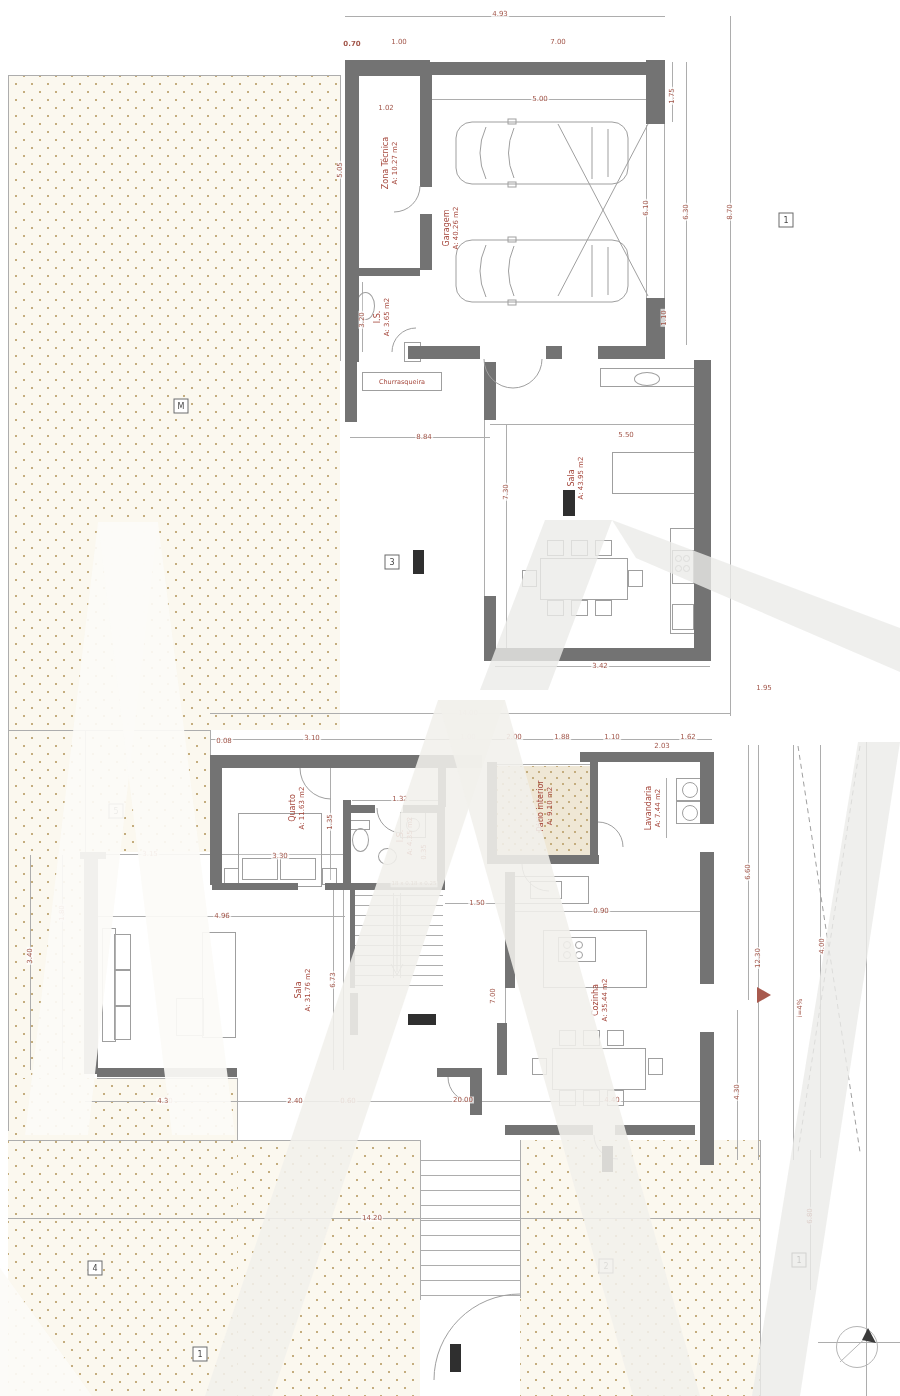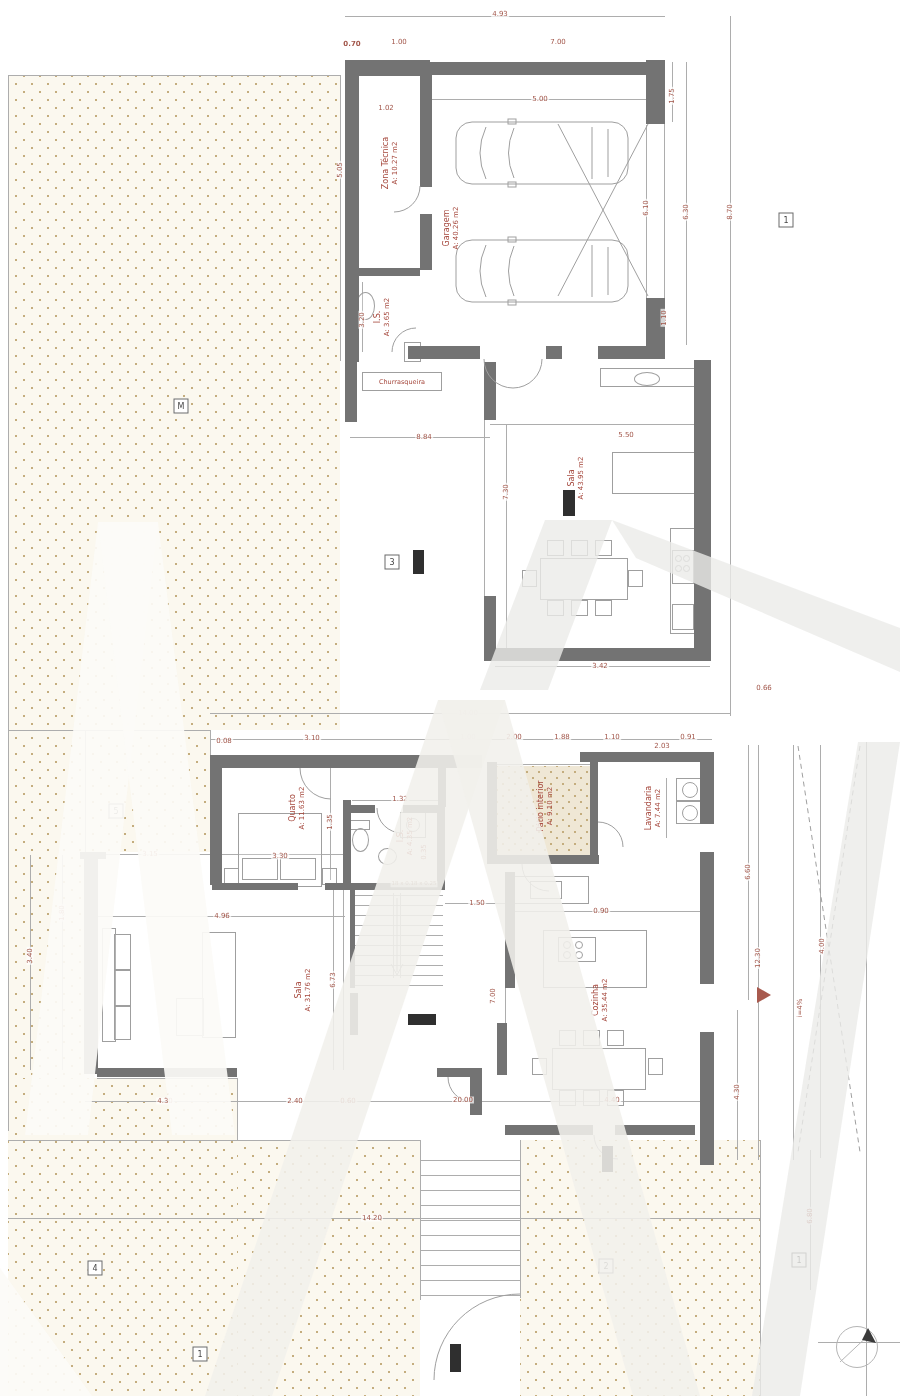--- a/index.html
+++ b/index.html
@@ -329,28 +329,28 @@
     <span class="dim v" style="left: 646px; top: 208px;">6.10</span>
     <span class="dim v" style="left: 672px; top: 96px;">1.75</span>
     <span class="dim v" style="left: 686px; top: 212px;">6.30</span>
     <span class="dim v" style="left: 730px; top: 212px;">8.70</span>
     <span class="dim v" style="left: 664px; top: 318px;">1.10</span>
     <span class="dim" style="left: 424px; top: 437px;">8.84</span>
     <span class="dim" style="left: 594px; top: 435px; margin-left: 32px;">5.50</span>
     <span class="dim v" style="left: 506px; top: 492px;">7.30</span>
     <span class="dim" style="left: 600px; top: 666px;">3.42</span>
     <span class="dim" style="left: 468px; top: 713px;">14.00</span>
-    <span class="dim" style="left: 764px; top: 688px;">0.66</span>
+    <span class="dim" style="left: 764px; top: 688px;">1.95</span>
     <span class="dim" style="left: 224px; top: 741px;">0.08</span>
     <span class="dim" style="left: 312px; top: 738px;">3.10</span>
     <span class="dim" style="left: 468px; top: 737px;">1.00</span>
     <span class="dim" style="left: 514px; top: 737px;">2.00</span>
     <span class="dim" style="left: 562px; top: 737px;">1.88</span>
     <span class="dim" style="left: 612px; top: 737px;">1.10</span>
-    <span class="dim" style="left: 688px; top: 737px;">0.91</span>
+    <span class="dim" style="left: 688px; top: 737px;">1.62</span>
     <span class="dim" style="left: 662px; top: 746px;">2.03</span>
     <span class="dim" style="left: 150px; top: 854px;">3.15</span>
     <span class="dim" style="left: 280px; top: 856px;">3.30</span>
     <span class="dim v" style="left: 330px; top: 822px;">1.35</span>
     <span class="dim" style="left: 400px; top: 799px;">1.32</span>
     <span class="dim v" style="left: 424px; top: 852px;">0.35</span>
     <span class="dim" style="left: 477px; top: 903px;">1.50</span>
     <span class="dim" style="left: 222px; top: 916px;">4.96</span>
     <span class="dim v" style="left: 333px; top: 980px;">6.73</span>
     <span class="dim v" style="left: 62px; top: 913px;">1.80</span>

